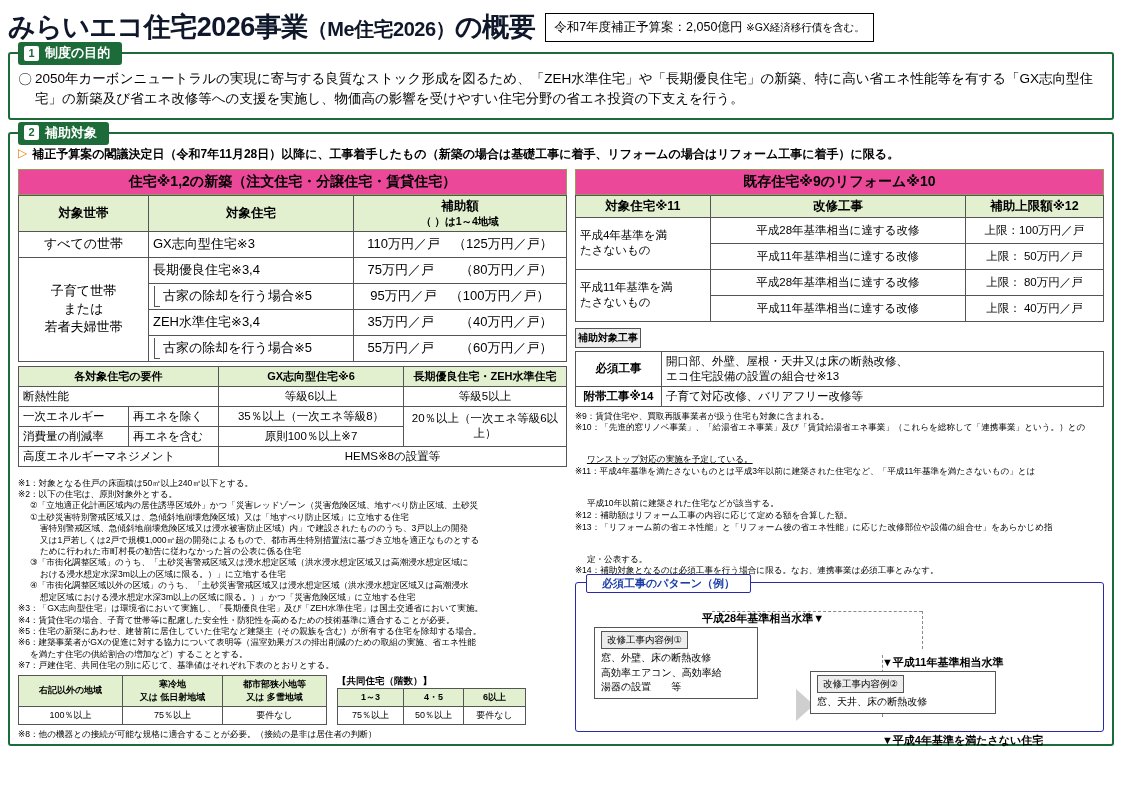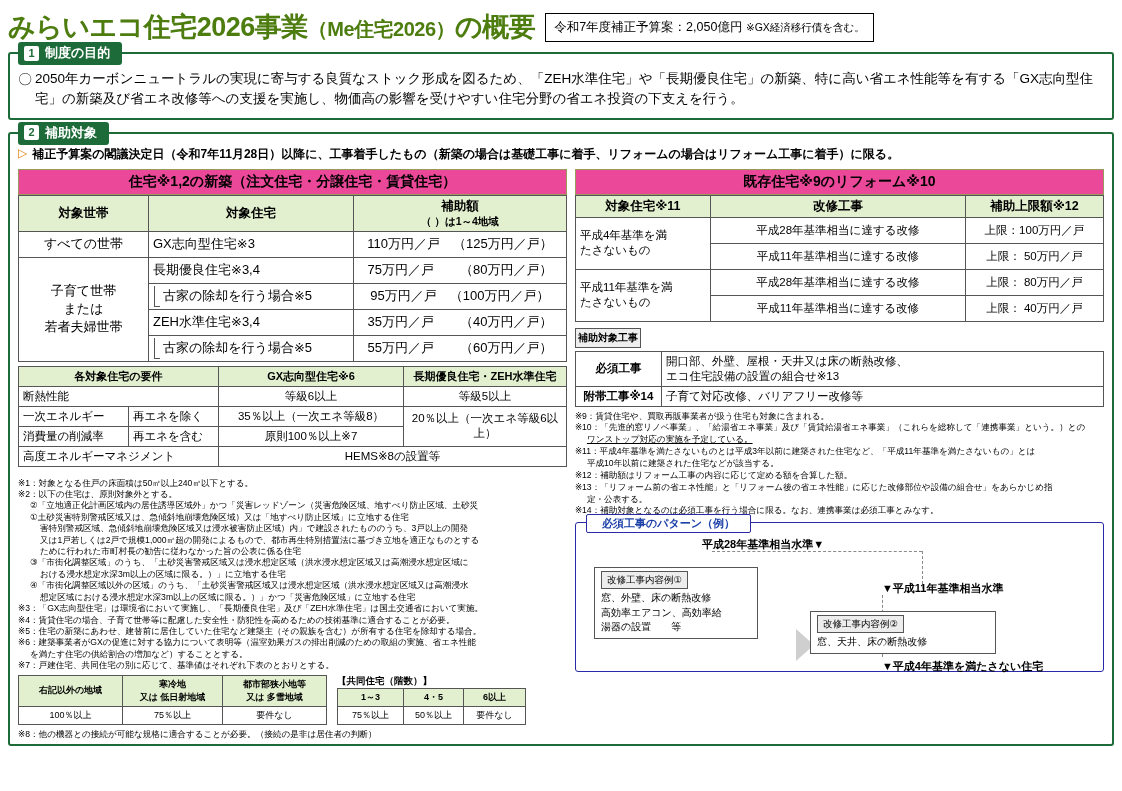--- a/index.html
+++ b/index.html
@@ -11,21 +11,21 @@
     color:#000;
     font-size:11px;
     position:relative;
     overflow:hidden;
   }
   .page { position:relative; width:1122px; height:791px; padding:6px 8px; }
 
   
   .title-row { display:flex; align-items:center; gap:10px; height:42px; }
   .main-title {
-    font-size:27px; font-weight:bold; color:#4d7c0f; letter-spacing:-0.5px;
+    font-size:27px; font-weight:bold; color:#0f172a; letter-spacing:-0.5px;
     white-space:nowrap;
   }
   .main-title .small { font-size:20px; }
   .budget-box {
     border:1px solid #000; padding:5px 8px; font-size:12.5px; white-space:nowrap;
     background:#fff;
   }
   .budget-box .note { font-size:10.5px; }
 
   
@@ -96,32 +96,32 @@
   .t3 .c { text-align:center; }
 
   .sub-badge {
     display:inline-block; border:1px solid #555; background:#eeeeee;
     font-size:10px; font-weight:bold; padding:2px 2px; margin:6px 0 3px 0;
   }
   .t4 td { font-size:12.5px; padding:4px 6px; }
   .t4 .k { width:86px; text-align:center; font-weight:bold; background:#fff; }
 
   .fn-r { font-size:8.6px; line-height:1.38; margin-top:4px; }
-  .fn-r .ind { padding-left:12px; }
+  .fn-r .ind { padding-left:12px;margin-top:20px; }
   .u { text-decoration:underline; }
 
   
   .pattern-box { border:1px solid #2a2aa8; border-radius:3px; margin-top:5px; padding:4px 6px 6px 6px; position:relative; height:150px; }
   .pattern-title {
     display:inline-block; border:1px solid #2a2aa8; color:#1b3fa8; font-weight:bold;
     font-size:11px; padding:1px 15px; border-radius:2px; background:#fff;
     position:absolute; top:-9px; left:10px;
   }
   .pat-inner { position:relative; height:100%; margin-top:6px; font-size:10.5px; }
-  .lvl { position:absolute; font-size:11px; font-weight:bold; }
+  .lvl { position:absolute; font-size:11px; font-weight:bold;margin-top:14px; }
   .lvl.a { left:120px; top:4px; }
   .lvl.b { left:300px; top:48px; }
   .lvl.c { left:300px; top:126px; }
   .ex-box { position:absolute; border:1px solid #555; background:#fff; padding:3px 6px; font-size:10px; line-height:1.45; }
   .ex-head { display:inline-block; border:1px solid #555; background:#ededed; font-size:9.5px; padding:1px 5px; margin-bottom:2px; }
   .ex1 { left:12px; top:34px; width:164px; }
   .ex2 { left:228px; top:78px; width:186px; }
   .arrow-big {
     position:absolute; left:214px; top:96px; width:0; height:0;
     border-top:16px solid transparent; border-bottom:16px solid transparent;

